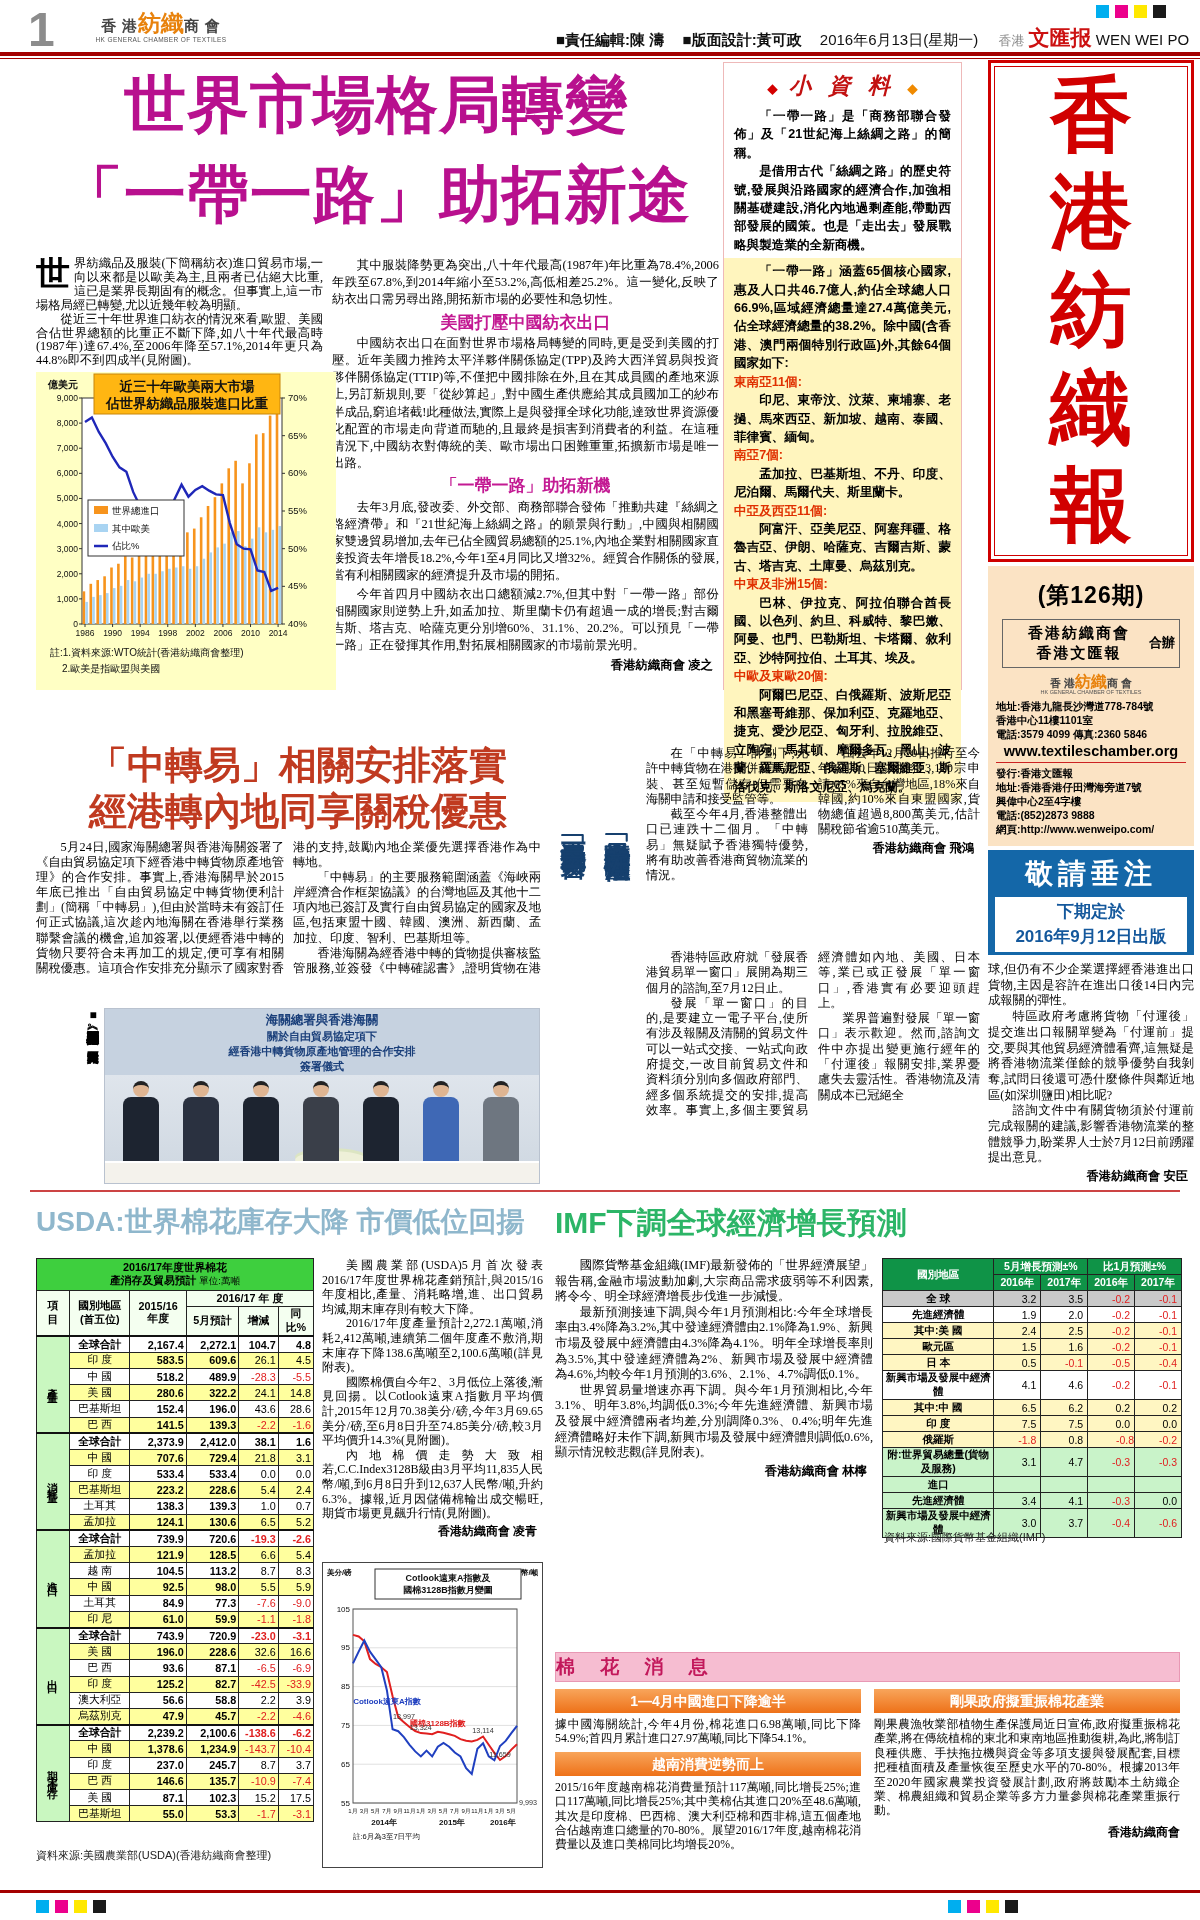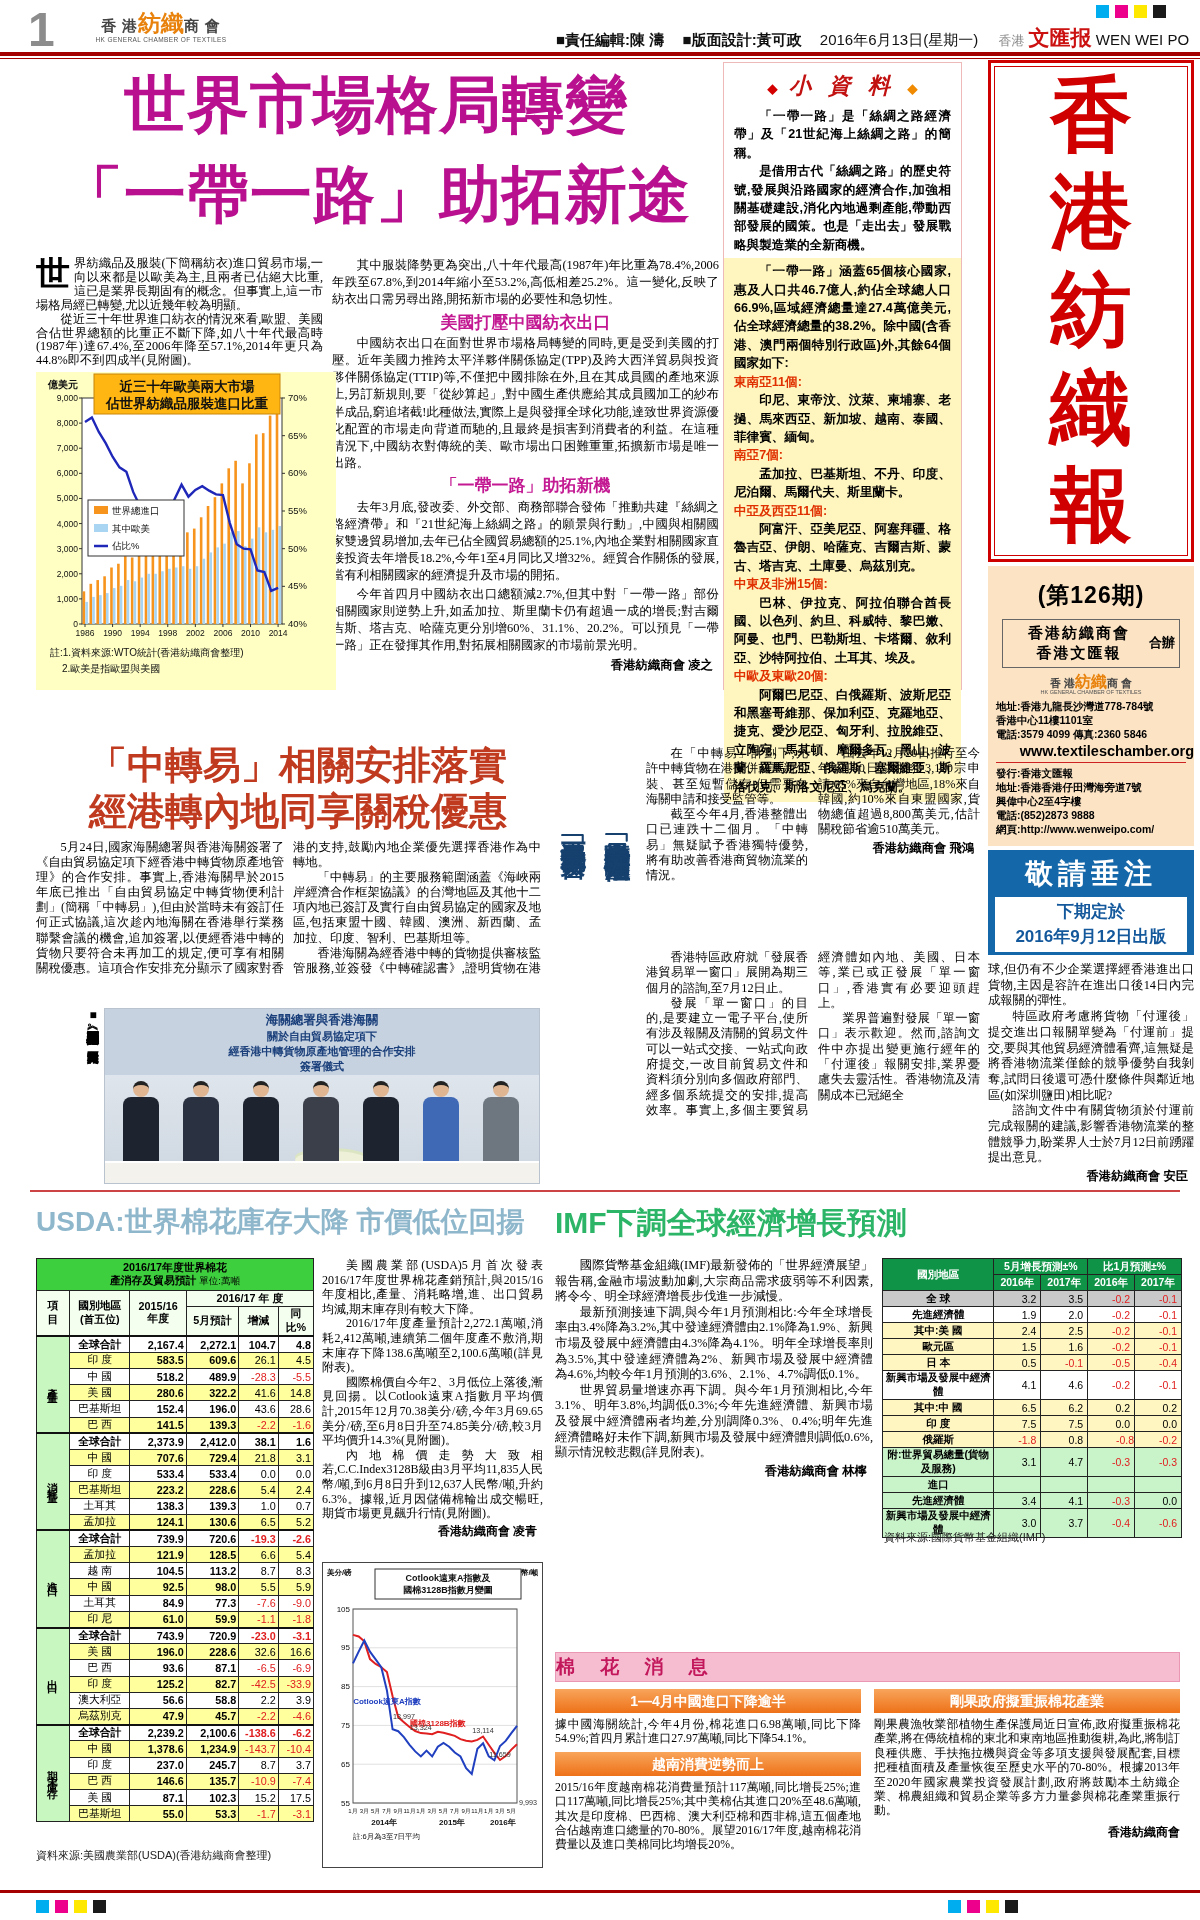--- a/index.html
+++ b/index.html
@@ -55,21 +55,21 @@
   .peach { left:988px; top:566px; width:206px; height:280px; background:#fbe3c4; text-align:center; font-family:"Liberation Sans",sans-serif; }
   .peach .issue { font-size:23px; font-weight:800; padding-top:14px; letter-spacing:1px; }
   .jointbox { position:relative; margin:8px 14px 6px; border:1px solid #666; padding:3px 30px 3px 6px; background:#fbe3c4; }
   .jointbox .jl { font-size:15px; font-weight:800; letter-spacing:2px; line-height:1.35; }
   .jointbox .suffix { position:absolute; right:4px; top:50%; transform:translateY(-50%); font-size:13px; font-weight:700; }
   .slogo { line-height:1; margin:2px 0 4px; }
   .slogo .cn { font-size:11px; font-weight:700; color:#444; }
   .slogo .brush { color:#e8820c; font-size:16px; font-weight:800; font-family:"Liberation Serif",serif; }
   .slogo .en { font-size:5.5px; color:#555; font-family:"Liberation Sans",sans-serif; }
   .addr { font-size:10.5px; line-height:14px; font-weight:700; text-align:left; padding:0 8px; }
-  .web { font-size:14.5px; font-weight:800; margin-top:2px;text-align:right; }
+  .web { font-size:14.5px; font-weight:800; margin-top:2px; }
   .peach hr { border:none; border-top:1.5px solid #cc2222; margin:3px 8px; }
   .notice { left:988px; top:850px; width:206px; height:105px; background:#1467a8; padding:5px 7px; }
   .notice .nt { color:#fff; text-align:center; font-size:28px; font-weight:800; letter-spacing:5px; font-family:"Liberation Serif",serif; }
   .notice .nb { background:#fff; margin-top:4px; text-align:center; color:#14589c; font-weight:800; font-size:17px; line-height:1.45; padding:3px 0; font-family:"Liberation Sans",sans-serif; }
   .side-art { left:988px; top:962px; width:206px; height:220px; font-size:12.3px; line-height:15.7px; }
 
   
   .t-headline { left:55px; top:742px; width:486px; text-align:center; color:#c03a20; font-size:38px; font-weight:800; line-height:1.22; font-family:"Liberation Serif",serif; white-space:nowrap; }
   .t-cols { left:36px; top:840px; width:505px; height:164px; column-count:2; column-gap:9px; font-size:12.3px; line-height:15.1px; }
   .t-colsR { left:646px; top:746px; width:334px; height:196px; column-count:2; column-gap:10px; font-size:12.3px; line-height:15.3px; }
@@ -310,21 +310,21 @@
         <text x="76" y="160" font-size="9.5" font-family="&quot;Liberation Sans&quot;,&quot;DejaVu Sans&quot;,sans-serif" fill="#111">其中歐美</text>
         <line x1="58" y1="174" x2="72" y2="174" stroke="#1F27B8" stroke-width="2.5"></line>
         <text x="76" y="177" font-size="9.5" font-family="&quot;Liberation Sans&quot;,&quot;DejaVu Sans&quot;,sans-serif" fill="#111">佔比%</text>
         <text x="14" y="284" font-size="10" font-family="&quot;Liberation Sans&quot;,&quot;DejaVu Sans&quot;,sans-serif" fill="#111">註:1.資料來源:WTO統計(香港紡織商會整理)</text>
         <text x="26" y="300" font-size="10" font-family="&quot;Liberation Sans&quot;,&quot;DejaVu Sans&quot;,sans-serif" fill="#111">2.歐美是指歐盟與美國</text>
       </svg></div>
 
   <div class="abs infobox">
     <div class="ttl"><span class="dL"><span class="dia1">◆</span></span> <span>小 資 料</span> <span class="dR"><span class="dia2">◆</span></span></div>
     <div class="wz">
-      <p class="bp">「一帶一路」是「絲綢之路經濟帶」及「21世紀海上絲綢之路」的簡稱。</p>
+      <p class="bp">「一帶一路」是「商務部聯合發佈」及「21世紀海上絲綢之路」的簡稱。</p>
       <p class="bp">是借用古代「絲綢之路」的歷史符號,發展與沿路國家的經濟合作,加強相關基礎建設,消化內地過剩產能,帶動西部發展的國策。也是「走出去」發展戰略與製造業的全新商機。</p>
     </div>
     <div class="yz">
       <p class="bp">「一帶一路」涵蓋65個核心國家,惠及人口共46.7億人,約佔全球總人口66.9%,區域經濟總量達27.4萬億美元,佔全球經濟總量的38.2%。除中國(含香港、澳門兩個特別行政區)外,其餘64個國家如下:</p>
       <div class="grp-h">東南亞11個:</div>
       <p class="bp">印尼、東帝汶、汶萊、柬埔寨、老撾、馬來西亞、新加坡、越南、泰國、菲律賓、緬甸。</p>
       <div class="grp-h">南亞7個:</div>
       <p class="bp">孟加拉、巴基斯坦、不丹、印度、尼泊爾、馬爾代夫、斯里蘭卡。</p>
       <div class="grp-h">中亞及西亞11個:</div>
       <p class="bp">阿富汗、亞美尼亞、阿塞拜疆、格魯吉亞、伊朗、哈薩克、吉爾吉斯、蒙古、塔吉克、土庫曼、烏茲別克。</p>
@@ -490,21 +490,21 @@
             <td style="text-align: center;">中 國</td>
             <td class="num b1">518.2</td>
             <td class="num b1">489.9</td>
             <td class="num neg">-28.3</td>
             <td class="num neg">-5.5</td>
           </tr>
           <tr class="yel">
             <td style="text-align: center;">美 國</td>
             <td class="num b1">280.6</td>
             <td class="num b1">322.2</td>
-            <td class="num">41.6</td>
+            <td class="num">24.1</td>
             <td class="num">14.8</td>
           </tr>
           <tr class="">
             <td style="text-align: center;">巴基斯坦</td>
             <td class="num b1">152.4</td>
             <td class="num b1">196.0</td>
             <td class="num">43.6</td>
             <td class="num">28.6</td>
           </tr>
           <tr class="yel">

